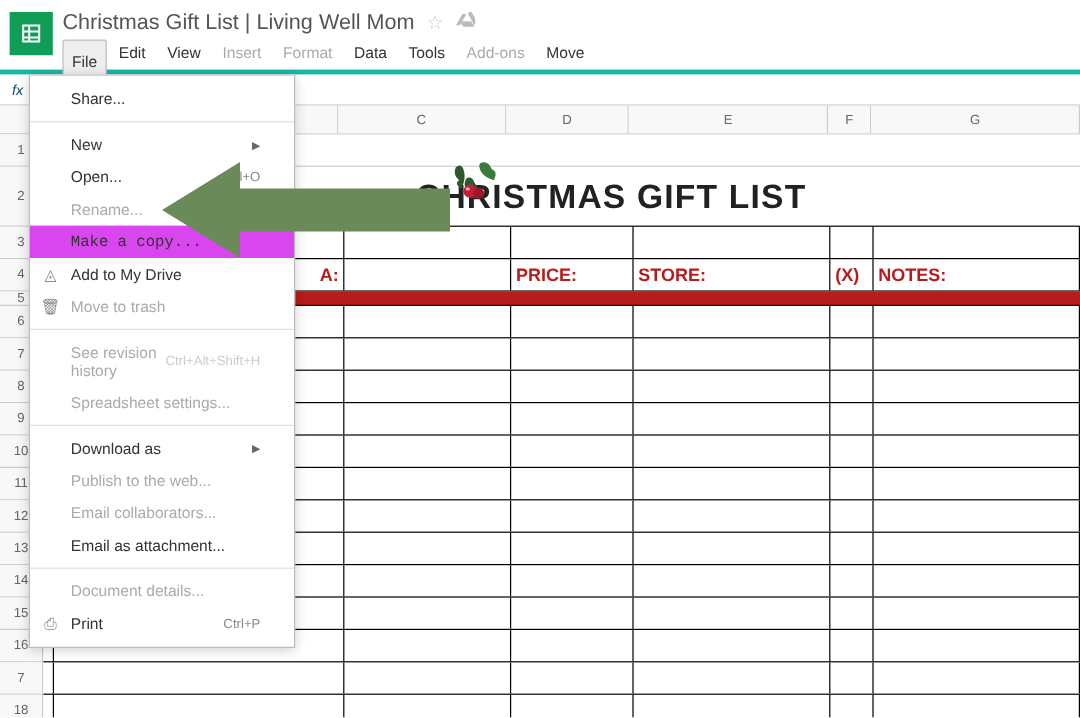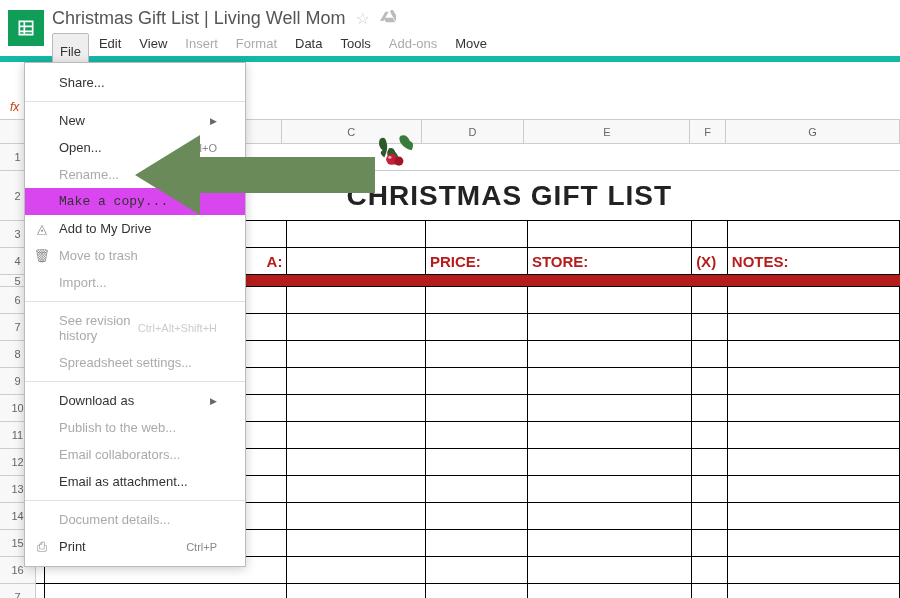--- a/index.html
+++ b/index.html
@@ -1,30 +1,30 @@
 <!DOCTYPE html>
 <html><head>
   <meta charset="utf-8">
   <style>
     * { box-sizing: border-box; margin: 0; padding: 0; }
     body { font-family: Arial, sans-serif; font-size: 13px; color: #333; background: #fff; overflow: hidden; width: 900px; height: 598px; position: relative; }
     
-    .header { display: flex; align-items: flex-start; padding: 8px 8px 0 8px; height: 62px; border-bottom: 6px solid #14b8a6; }
+    .header { display: flex; align-items: flex-start; padding: 8px 8px 0 8px; height: 62px; border-bottom: 4px solid #14b8a6; }
     .logo { width: 36px; height: 36px; background: #0f9d58; display: flex; align-items: center; justify-content: center; margin-right: 8px; margin-top: 2px; }
     .logo svg { fill: #fff; }
     .title-area { flex: 1; }
     .doc-title { font-size: 18px; color: #555; margin-bottom: 4px; display: flex; align-items: center; gap: 10px; }
     .doc-title .star { color: #ccc; font-size: 16px; }
     .doc-title .drive-icon { color: #bbb; font-size: 14px; }
     .menubar { display: flex; gap: 2px; font-size: 13px; }
     .menu-item { padding: 3px 8px; cursor: pointer; color: #333; }
     .menu-item.active { background: #eee; border: 1px solid #bbb; border-radius: 2px; padding: 10px 7px; }
     .menu-item.disabled { color: #aaa; }
     
-    .fx-bar { height: 26px; border-bottom: 1px solid #ccc; display: flex; align-items: center; padding-left: 10px; font-style: italic; color: #c2410c; font-size: 12px; margin-top: 32px; }
+    .fx-bar { height: 26px; border-bottom: 1px solid #ccc; display: flex; align-items: center; padding-left: 10px; font-style: italic; color: #0c4a6e; font-size: 12px; }
     
     .sheet-area { position: relative; display: flex; height: calc(598px - 88px); }
     .row-headers { width: 36px; border-right: 1px solid #ccc; }
     .row-header { height: 27px; border-bottom: 1px solid #ccc; display: flex; align-items: center; justify-content: center; font-size: 11px; color: #666; background: #f8f8f8; }
     .row-header.tall { height: 50px; }
     .row-header.short { height: 12px; }
     .corner { height: 24px; border-bottom: 1px solid #ccc; background: #f8f8f8; }
     
     .grid { flex: 1; overflow: hidden; }
     .col-headers { display: flex; height: 24px; border-bottom: 1px solid #ccc; }
@@ -310,23 +310,20 @@
       <span>Make a copy...</span>
     </div>
   <div class="dd-item">
       <span class="dd-icon">◬</span>
       <span>Add to My Drive</span>
     </div>
   <div class="dd-item disabled">
       <span class="dd-icon">🗑</span>
       <span>Move to trash</span>
     </div>
-  <div class="dd-item disabled">
-      <span>Import...</span>
-    </div>
   <div class="dd-sep"></div>
   <div class="dd-item disabled">
       <span>See revision history</span>
       <span class="shortcut">Ctrl+Alt+Shift+H</span>
     </div>
   <div class="dd-item disabled">
       <span>Spreadsheet settings...</span>
     </div>
   <div class="dd-sep"></div>
   <div class="dd-item">

